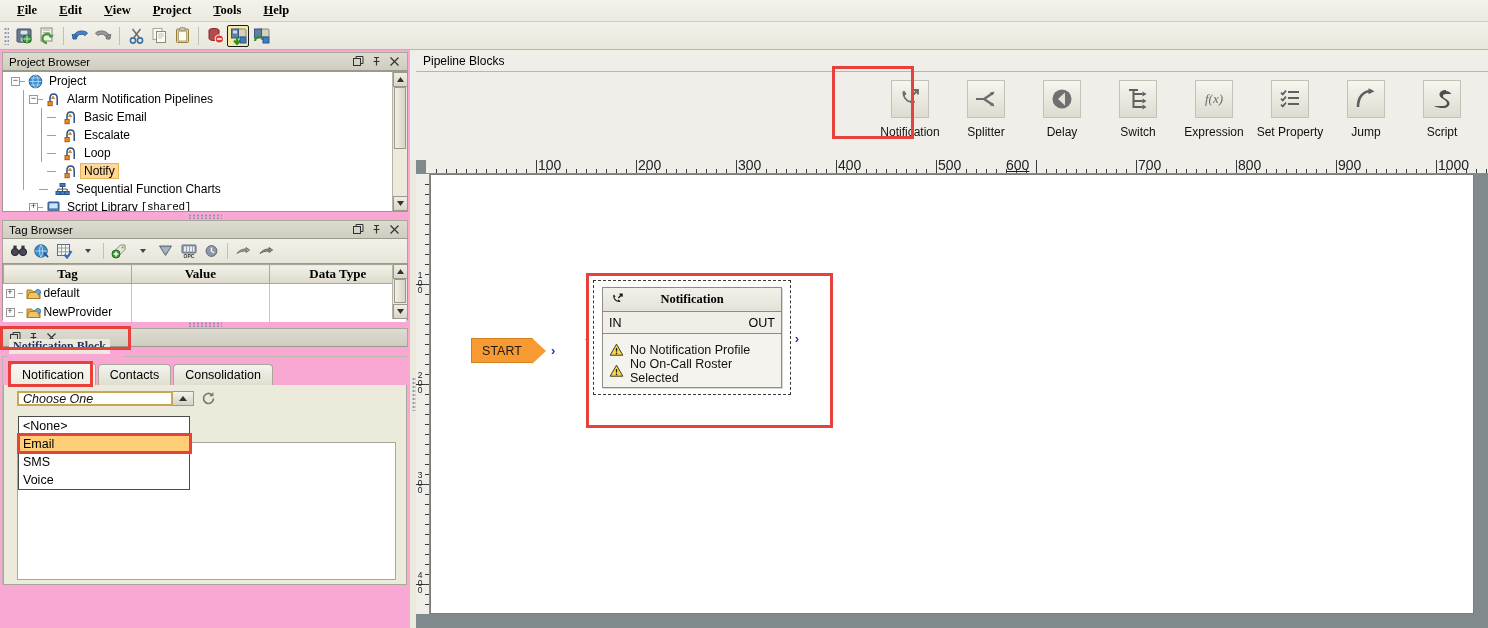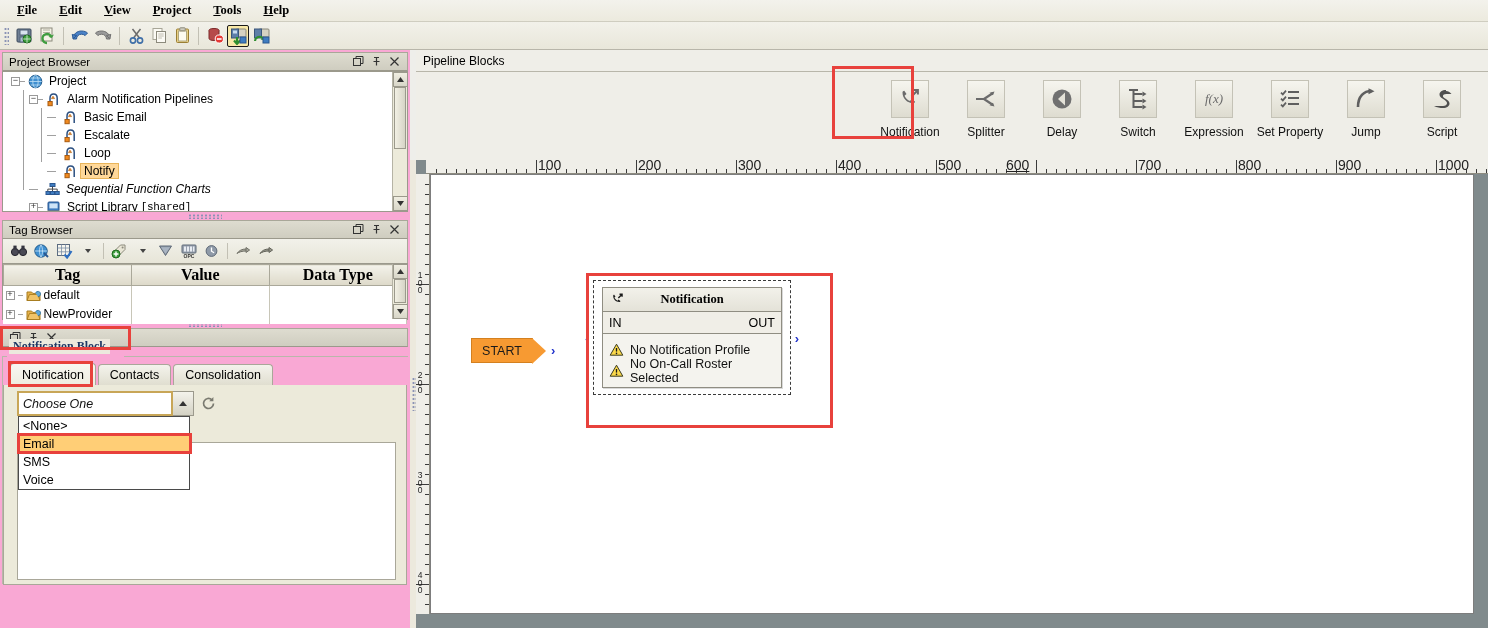--- a/index.html
+++ b/index.html
@@ -79,39 +79,39 @@
 
   
   .tgtoolbar { height: 24px; background: linear-gradient(to bottom,#f2f1ea,#e7e5d8);
     border-left: 1px solid #a9a799; border-right: 1px solid #a9a799;
     display: flex; align-items: center; gap: 2px; padding-left: 5px; }
   .tgbtn { width: 21px; height: 21px; display:flex; align-items:center; justify-content:center;}
   .caret-d { width: 0;height:0;border-left:3.5px solid transparent;border-right:3.5px solid transparent;border-top:4px solid #444;}
 
   table.tags { width: 100%; border-collapse: collapse; font-size: 12px; background: #fff; }
   table.tags th { background: linear-gradient(to bottom,#f3f2ea,#ddd9c9);
-    border: 1px solid #aaa89a; font-size: 16px; font-weight: bold;
+    border: 1px solid #aaa89a; font-size: 13px; font-weight: bold;
     font-family: "Liberation Serif", serif; height: 19px; }
   table.tags td { border-right: 1px solid #c8c6b8; height: 19px; padding: 0 2px; }
 
   
   .pbe-title-wrap { position: relative; }
   .redbox { position: absolute; border: 3px solid #e8413c; pointer-events: none; z-index: 40; }
   .group-label { position: absolute; top: -8px; left: 7px; background: #ece9dd;
     padding: 0 4px; font-size: 12px; font-weight: bold; color: #1f3864;
     font-family: "Liberation Serif", serif; }
 
   .tabstrip { display: flex; align-items: flex-end; height: 22px; padding-left: 8px; }
   .tab { height: 21px; padding: 0 11px; display: flex; align-items: center;
     font-size: 12.5px; border: 1px solid #a9a799; border-bottom: none;
     border-radius: 4px 4px 0 0; margin-right: 2px;
     background: linear-gradient(to bottom,#f4f3ec,#e0ded0); color: #000;}
   .tab.active { background: linear-gradient(to bottom,#f8f7f1,#eeece0); height: 22px; }
 
-  .combo { display: flex; width: 177px; height: 25px; }
+  .combo { display: flex; width: 177px; height: 15px; }
   .combo-field { flex: 1; border: 2px solid #c8a657; background: #fff;
     display: flex; align-items: center; padding-left: 4px;
     font-style: italic; font-size: 12.5px; color: #111; }
   .combo-btn { width: 21px; border: 1px solid #9b998c; border-left: none;
     background: linear-gradient(to bottom,#f4f3ec,#d4d2c4);
     display: flex; align-items: center; justify-content: center; }
   .caret-u { width:0;height:0;border-left:4px solid transparent;border-right:4px solid transparent;border-bottom:5px solid #333;}
 
   .dropdown { position: absolute; border: 1px solid #4a4a4a; background: #fff;
     z-index: 30; width: 172px; }
@@ -382,21 +382,21 @@
         <span style="display:inline-flex;margin:0 3px;">
           <svg width="15" height="15" viewBox="0 0 15 15">
               <path d="M4 13V6.2C4 3.6 5.6 2 7.6 2s3.6 1.6 3.6 4.2V13" fill="none" stroke="#2b4f80" stroke-width="1.5"></path>
               <rect x="2" y="9.5" width="4.2" height="4.2" fill="#f08a20" stroke="#a85a10"></rect>
               <path d="M7 4.2l1.6 2.4H5.4z" fill="#f08a20" stroke="#a85a10" stroke-width="0.6"></path>
             </svg>
         </span>
         <span class="tlabel hl">Notify</span>
       </div>
 
-      <div class="tnode" style="padding-left:26px;font-style:italic;">
+      <div class="tnode" style="padding-left:36px;">
         <span style="width:9px;height:1px;background:#a0a0a0;display:inline-block;margin-right:4px;"></span>
         <span style="display:inline-flex;margin:0 3px;">
           <svg width="15" height="15" viewBox="0 0 15 15">
               <rect x="5" y="1.5" width="5" height="3" fill="#3f7cc0" stroke="#2a5790"></rect>
               <path d="M7.5 4.5v2.6M2.8 7.1h9.4M2.8 7.1v2M12.2 7.1v2M7.5 7.1v2" stroke="#4a4a4a" stroke-width="1"></path>
               <rect x="1" y="9.5" width="4" height="3" fill="#3f7cc0" stroke="#2a5790"></rect>
               <rect x="5.5" y="9.5" width="4" height="3" fill="#3f7cc0" stroke="#2a5790"></rect>
               <rect x="10.2" y="9.5" width="4" height="3" fill="#3f7cc0" stroke="#2a5790"></rect>
             </svg>
         </span>

